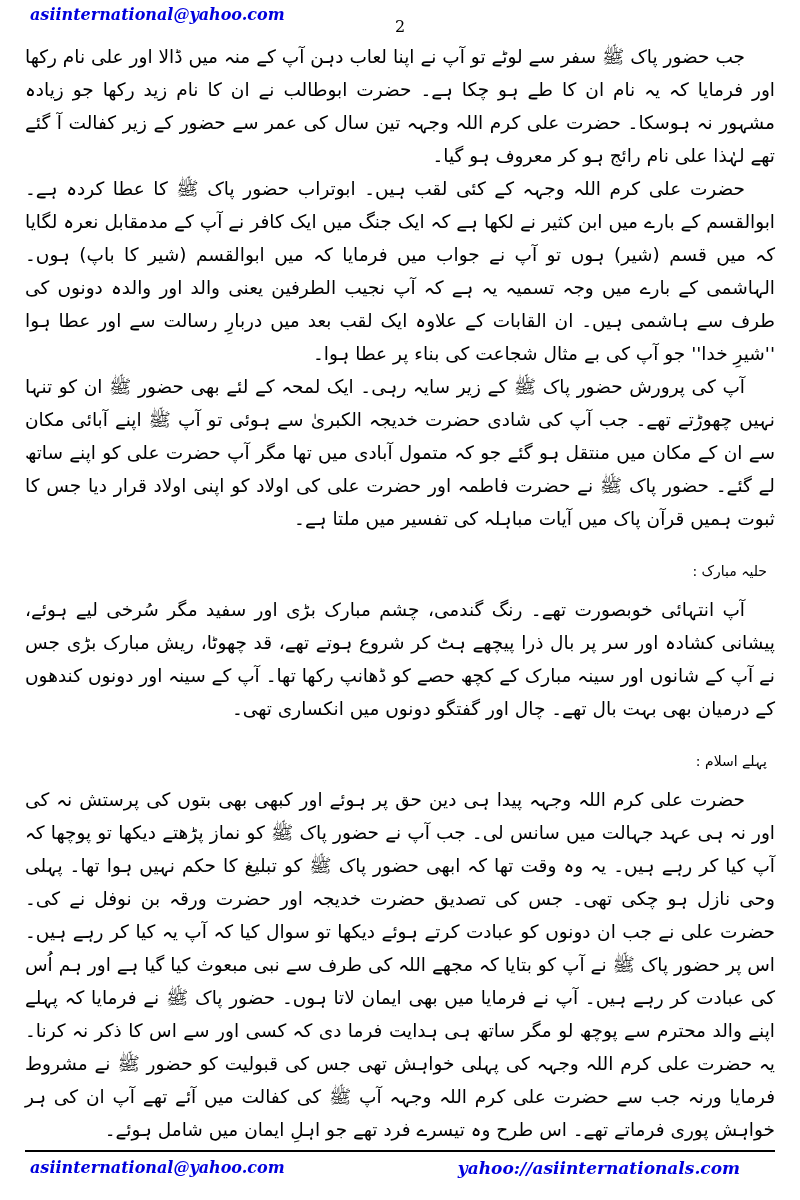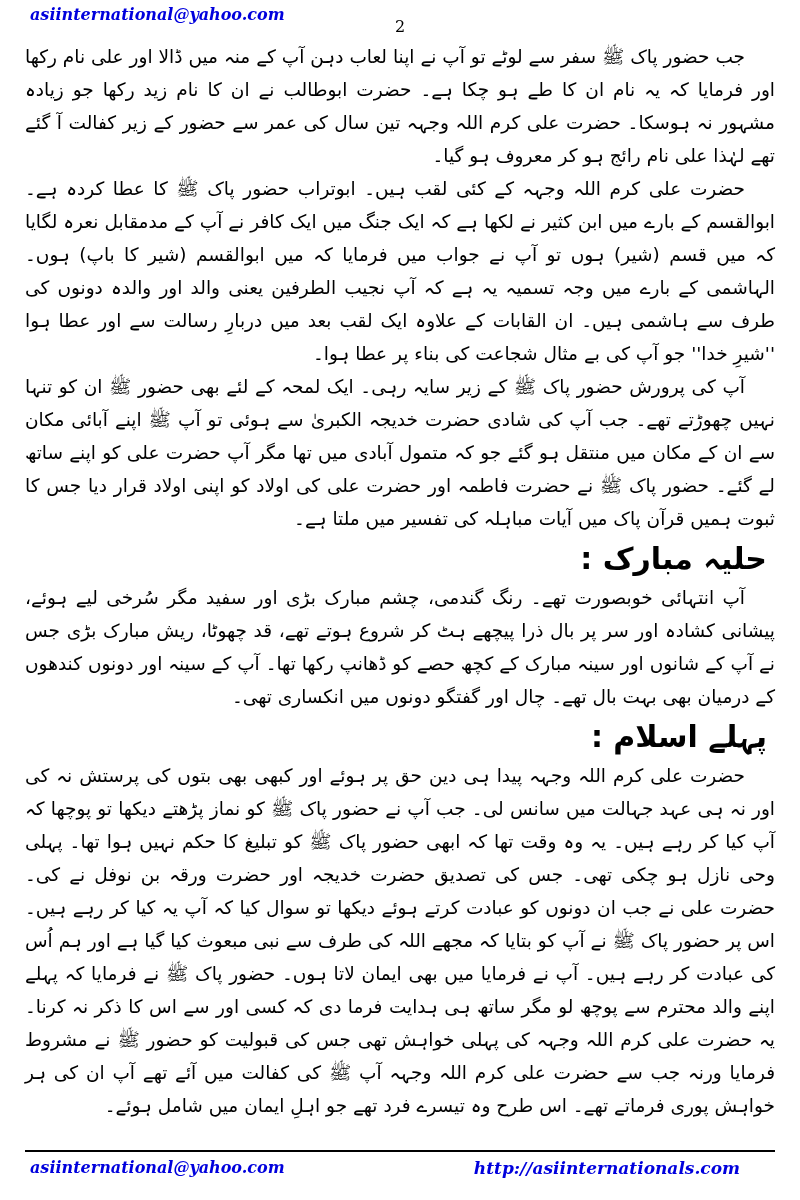--- a/index.html
+++ b/index.html
@@ -46,23 +46,23 @@
     right: 25px;
     direction: rtl;
     text-align: justify;
     font-size: 18.5px;
     line-height: 33px;
     color: #000000;
   }
   .para { margin: 0; }
   .para.indent { text-indent: 30px; }
   .doc-heading {
-    margin: 6px 8px 4px 0;
-    font-size: 30px;
-    font-weight: bold;
+    margin: 18px 8px 4px 0;
+    font-size: 14px;
+    font-weight: normal;
     line-height: 36px;
   }
   
   .footer {
     position: absolute;
     bottom: 0; left: 0; right: 0;
     height: 50px;
   }
   .footer-rule {
     position: absolute;
@@ -105,16 +105,16 @@
     <p class="para indent">آپ کی پرورش حضور پاک ﷺ کے زیر سایہ رہی۔ ایک لمحہ کے لئے بھی حضور ﷺ ان کو تنہا نہیں چھوڑتے تھے۔ جب آپ کی شادی حضرت خدیجہ الکبریٰ سے ہوئی تو آپ ﷺ اپنے آبائی مکان سے ان کے مکان میں منتقل ہو گئے جو کہ متمول آبادی میں تھا مگر آپ حضرت علی کو اپنے ساتھ لے گئے۔ حضور پاک ﷺ نے حضرت فاطمہ اور حضرت علی کی اولاد کو اپنی اولاد قرار دیا جس کا ثبوت ہمیں قرآن پاک میں آیات مباہلہ کی تفسیر میں ملتا ہے۔</p>
     <h2 class="doc-heading">حلیہ مبارک :</h2>
     <p class="para indent">آپ انتہائی خوبصورت تھے۔ رنگ گندمی، چشم مبارک بڑی اور سفید مگر سُرخی لیے ہوئے، پیشانی کشادہ اور سر پر بال ذرا پیچھے ہٹ کر شروع ہوتے تھے، قد چھوٹا، ریش مبارک بڑی جس نے آپ کے شانوں اور سینہ مبارک کے کچھ حصے کو ڈھانپ رکھا تھا۔ آپ کے سینہ اور دونوں کندھوں کے درمیان بھی بہت بال تھے۔ چال اور گفتگو دونوں میں انکساری تھی۔</p>
     <h2 class="doc-heading">پہلے اسلام :</h2>
     <p class="para indent">حضرت علی کرم اللہ وجہہ پیدا ہی دین حق پر ہوئے اور کبھی بھی بتوں کی پرستش نہ کی اور نہ ہی عہد جہالت میں سانس لی۔ جب آپ نے حضور پاک ﷺ کو نماز پڑھتے دیکھا تو پوچھا کہ آپ کیا کر رہے ہیں۔ یہ وہ وقت تھا کہ ابھی حضور پاک ﷺ کو تبلیغ کا حکم نہیں ہوا تھا۔ پہلی وحی نازل ہو چکی تھی۔ جس کی تصدیق حضرت خدیجہ اور حضرت ورقہ بن نوفل نے کی۔ حضرت علی نے جب ان دونوں کو عبادت کرتے ہوئے دیکھا تو سوال کیا کہ آپ یہ کیا کر رہے ہیں۔ اس پر حضور پاک ﷺ نے آپ کو بتایا کہ مجھے اللہ کی طرف سے نبی مبعوث کیا گیا ہے اور ہم اُس کی عبادت کر رہے ہیں۔ آپ نے فرمایا میں بھی ایمان لاتا ہوں۔ حضور پاک ﷺ نے فرمایا کہ پہلے اپنے والد محترم سے پوچھ لو مگر ساتھ ہی ہدایت فرما دی کہ کسی اور سے اس کا ذکر نہ کرنا۔ یہ حضرت علی کرم اللہ وجہہ کی پہلی خواہش تھی جس کی قبولیت کو حضور ﷺ نے مشروط فرمایا ورنہ جب سے حضرت علی کرم اللہ وجہہ آپ ﷺ کی کفالت میں آئے تھے آپ ان کی ہر خواہش پوری فرماتے تھے۔ اس طرح وہ تیسرے فرد تھے جو اہلِ ایمان میں شامل ہوئے۔</p>
   </div>
 
   <div class="footer">
     <div class="footer-rule"></div>
     <span class="footer-email">asiinternational@yahoo.com</span>
-    <span class="footer-url">http://asiinternationals.com</span>
+    <span class="footer-url">yahoo://asiinternationals.com</span>
   </div>
 
 </div>
 
 </body></html>

